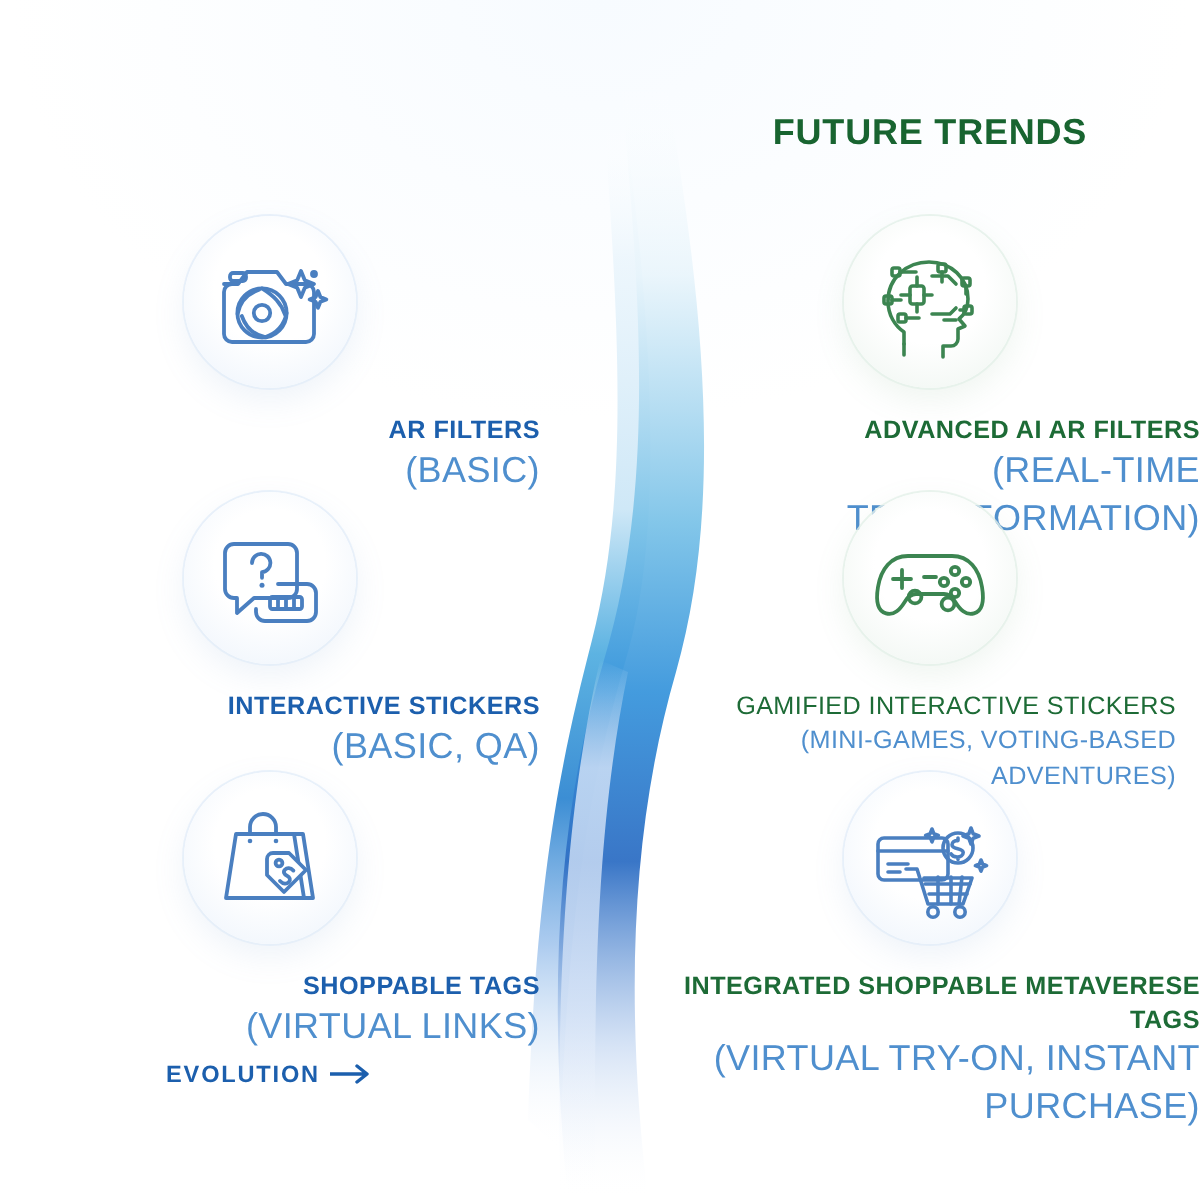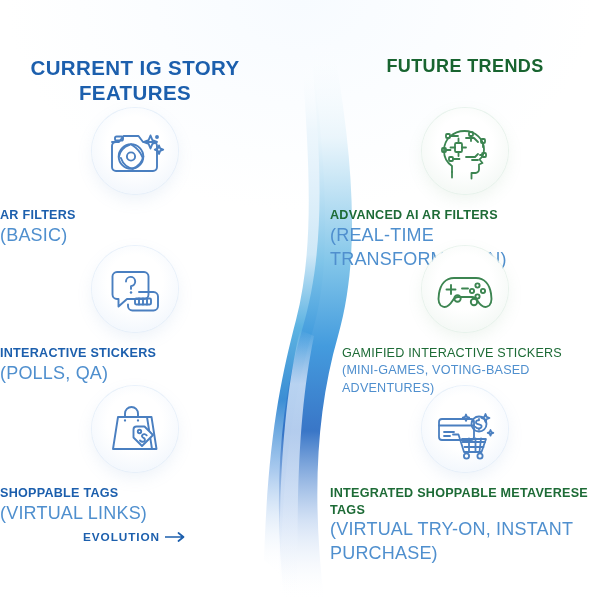--- a/index.html
+++ b/index.html
@@ -29,21 +29,21 @@
   .col-right{left:330px;}
 
   .col-head{
     position:absolute;left:0;width:270px;text-align:center;
     font-weight:bold;letter-spacing:.4px;line-height:1.22;
   }
   .col-head.left{top:55px;font-size:20.5px;color:#1c5fad;}
   .col-head.right{top:56px;font-size:18px;color:#186430;}
 
   
-  .item{position:absolute;left:0;width:270px;text-align:left;}
+  .item{position:absolute;left:0;width:270px;text-align:right;}
   .circle-wrap{
     position:relative;width:86px;height:86px;margin:0 auto;
   }
   .circle{
     position:absolute;left:0;top:0;width:86px;height:86px;border-radius:50%;
     background:radial-gradient(circle at 50% 42%, #ffffff 42%, #f4f8fd 74%, #eaf2fb 100%);
     box-shadow:0 0 0 1px rgba(225,236,248,.75), 0 6px 16px rgba(120,160,205,.13);
   }
   .circle.green{
     background:radial-gradient(circle at 50% 42%, #ffffff 42%, #f5f9f6 74%, #ebf3ee 100%);
@@ -117,21 +117,20 @@
       <path d="M70,40 C82,160 86,250 62,330 C38,410 34,500 44,600
                L84,600 C72,498 76,412 98,336 C122,252 112,150 92,36 Z" fill="url(#gFrontRibbon)" opacity="0.95"></path>
 
       <path d="M60,330 C44,400 38,480 40,600 L58,600
                C56,482 60,404 74,336 Z" fill="url(#gTailRibbon)"></path>
     </svg>
   </div>
 
   <div class="col col-left">
 
-    <div class="col-head left">CURRENT IG STORY FEATURES</div>
 
     <div class="item" style="top:108px;">
       <div class="circle-wrap">
         <div class="circle"></div>
         <svg class="glyph" viewBox="0 0 86 86">
           <g fill="none" stroke="#4a7fc0" stroke-width="1.9" stroke-linecap="round" stroke-linejoin="round">
             <path d="M20,34 h7 l4.5,-6 h15 l4.5,6 h10 a4,4 0 0 1 4,4 v21 a4,4 0 0 1 -4,4 h-37 a4,4 0 0 1 -4,-4 v-21 a4,4 0 0 1 4,-4 Z"></path>
             <rect x="23" y="28.5" width="8" height="4" rx="1.6"></rect>
             <circle cx="39" cy="48.5" r="12.3"></circle>
             <circle cx="39" cy="48.5" r="4.1"></circle>
@@ -160,21 +159,21 @@
             <path d="M34,35.5 a4.6,4.6 0 1 1 5,4.6 v2.8"></path>
             <circle cx="39" cy="46.6" r="1.25" fill="#4a7fc0" stroke="none"></circle>
             <path d="M47,46 h14.5 a4.5,4.5 0 0 1 4.5,4.5 v9.5 a4.5,4.5 0 0 1 -4.5,4.5 h-21 a4.5,4.5 0 0 1 -4.5,-4.5 v-1.5"></path>
             <rect x="43" y="52.5" width="16" height="6" rx="1.2"></rect>
             <path d="M47,52.5 v6 M51,52.5 v6 M55,52.5 v6"></path>
           </g>
         </svg>
       </div>
       <div class="caption">
         <div class="cap-title blue-title">INTERACTIVE STICKERS</div>
-        <div class="cap-sub blue-sub">(POLLS, QA)</div>
+        <div class="cap-sub blue-sub">(BASIC, QA)</div>
       </div>
     </div>
 
     <div class="item" style="top:386px;">
       <div class="circle-wrap">
         <div class="circle"></div>
         <svg class="glyph" viewBox="0 0 86 86">
           <g fill="none" stroke="#4a7fc0" stroke-width="1.9" stroke-linecap="round" stroke-linejoin="round">
             <path d="M26,31 h29 l5,32 h-39 Z"></path>
             <path d="M33,31 v-3.5 a6.5,6.5 0 0 1 13,0 v3.5"></path>

